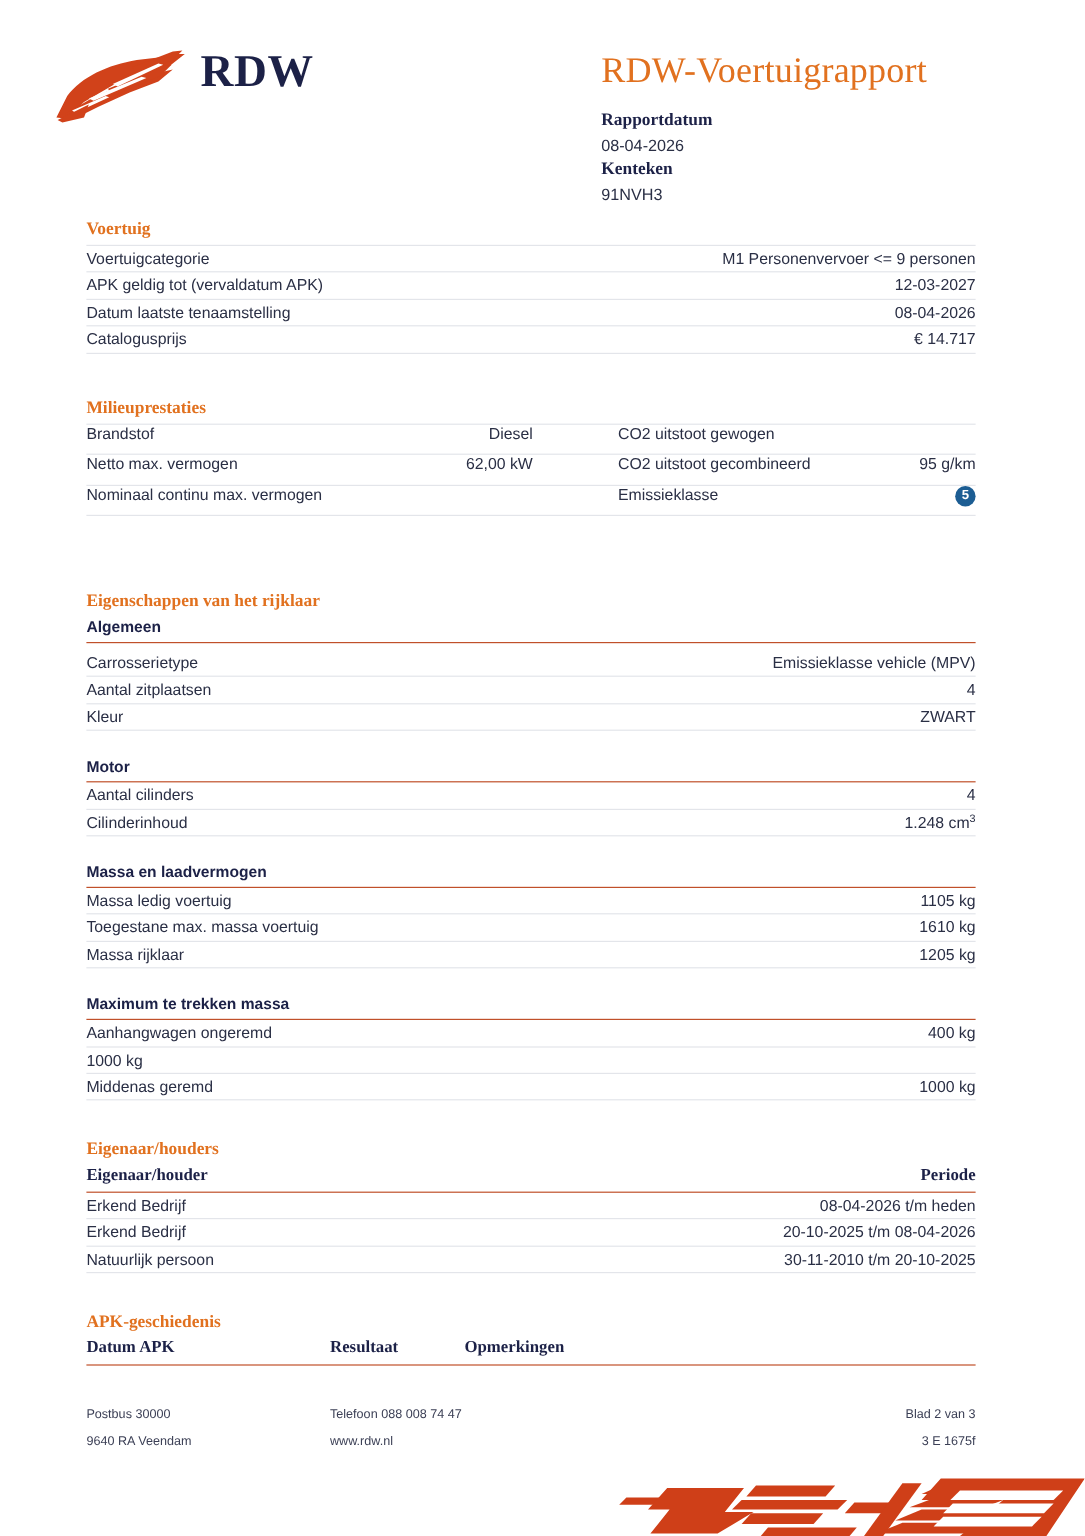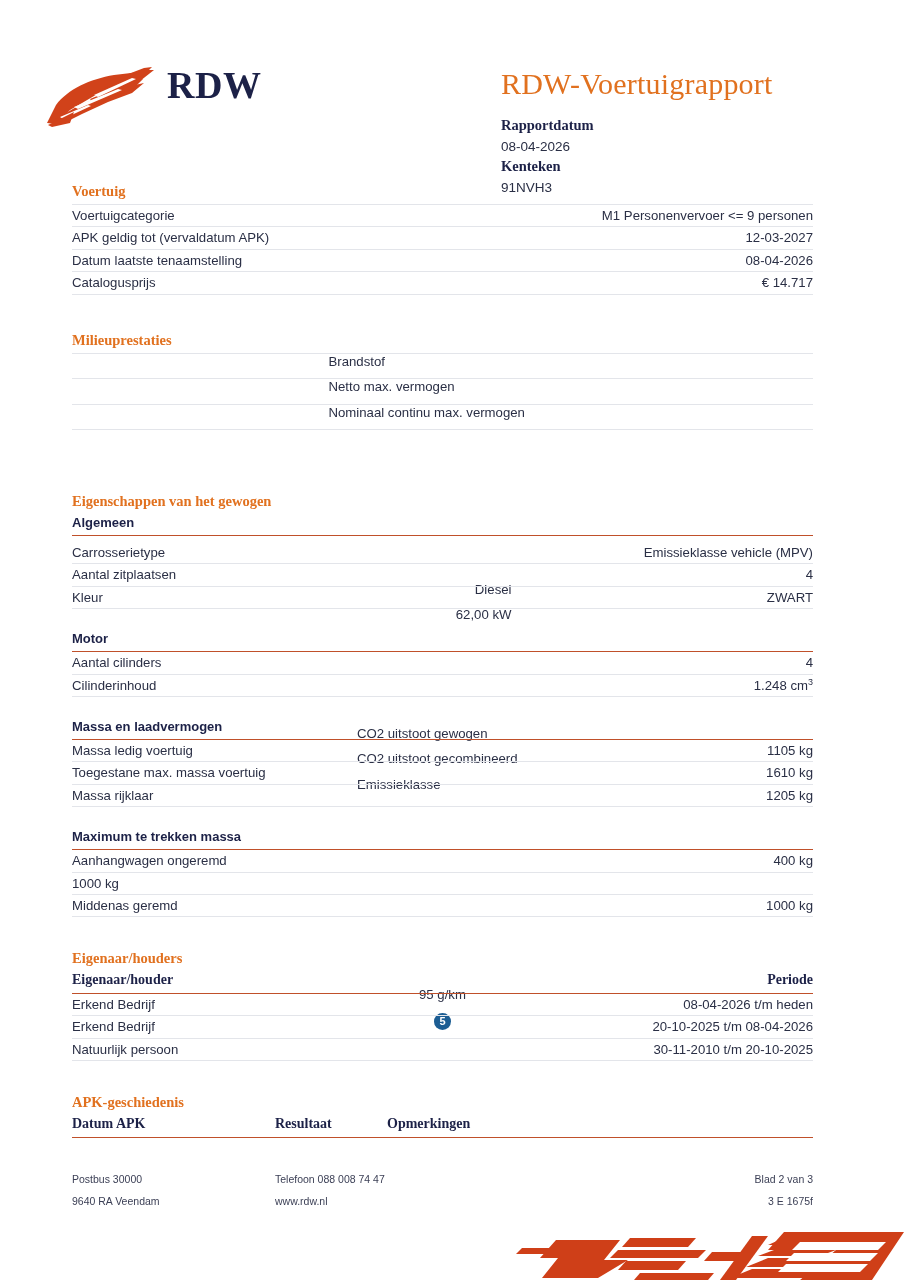--- a/index.html
+++ b/index.html
@@ -21,21 +21,20 @@
     width: 904px;
     height: 1280px;
   }
 
   
   .header {
     position: absolute;
     left: 0; top: 0;
     width: 904px;
     height: 160px;
-    margin-top: 25px;
   }
   .logo-block {
     position: absolute;
     left: 44px;
     top: 32px;
     width: 260px;
     height: 76px;
   }
   .logo-mark {
     position: absolute;
@@ -127,26 +126,25 @@
     font-size: 13.2px;
     color: #2a2f45;
     line-height: 21.4px;
   }
   .row .lbl { flex: 1 1 auto; white-space: nowrap; }
   .row .val { flex: 0 0 auto; text-align: right; white-space: nowrap; }
 
   
   .row4 {
     display: flex;
-    align-items: center;
+    align-items: flex-start;
     height: 24.3px;
     border-bottom: 1px solid #e3e5ea;
     font-size: 13.2px;
     color: #2a2f45;
-    flex-direction: column;
   }
   .c1 { width: 228px; flex: 0 0 228px; white-space: nowrap; }
   .c2 { width: 144px; flex: 0 0 144px; text-align: right; white-space: nowrap; padding-right: 6px; }
   .c3 { width: 236px; flex: 0 0 236px; white-space: nowrap; padding-left: 65px; }
   .c4 { flex: 1 1 auto; text-align: right; white-space: nowrap; position: relative; }
 
   .badge {
     display: inline-block;
     width: 17px;
     height: 17px;
@@ -300,21 +298,21 @@
       <div class="row4">
         <span class="c1">Nominaal continu max. vermogen</span>
         <span class="c2"></span>
         <span class="c3">Emissieklasse</span>
         <span class="c4"><span class="badge">5</span></span>
       </div>
     </div>
   </div>
 
   <div class="section" style="top:492px;">
-    <div class="section-title">Eigenschappen van het gewogen</div>
+    <div class="section-title">Eigenschappen van het rijklaar</div>
 
     <div style="margin-top:4px;">
       <div class="sub-title">Algemeen</div>
       <div class="rule-orange"></div>
       <div style="height:6px;"></div>
       <div class="row">
         <span class="lbl">Carrosserietype</span>
         <span class="val">Emissieklasse vehicle (MPV)</span>
       </div>
       <div class="row">

